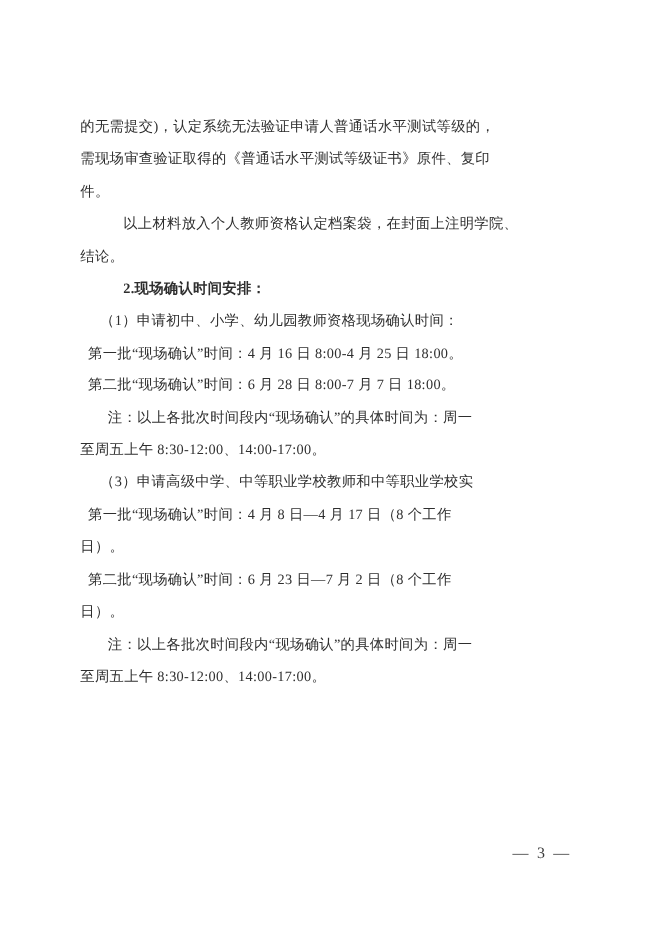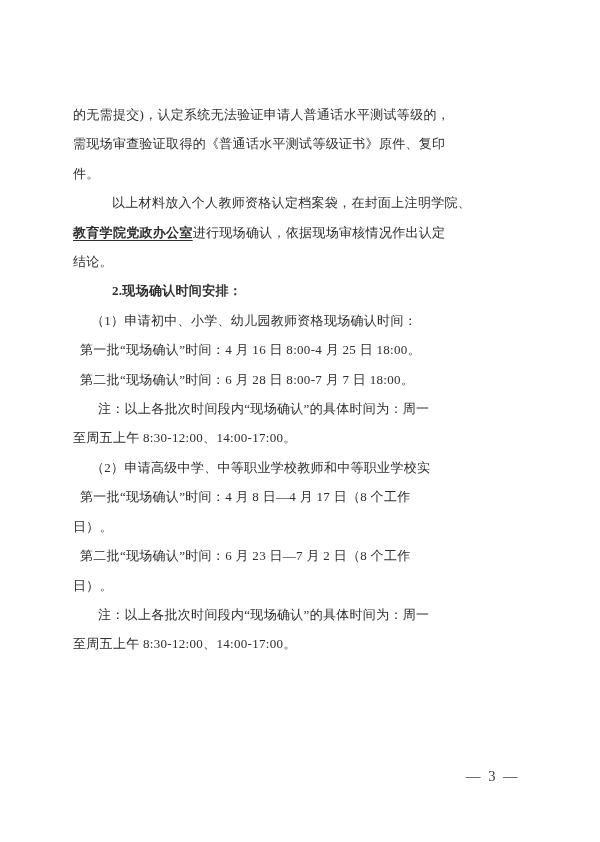--- a/index.html
+++ b/index.html
@@ -56,29 +56,28 @@
 </style>
 </head>
 <body>
 
 <div class="scan-page">
   <div class="textblock">
     <div class="line">的无需提交)，认定系统无法验证申请人普通话水平测试等级的，</div>
     <div class="line">需现场审查验证取得的《普通话水平测试等级证书》原件、复印</div>
     <div class="line">件。</div>
     <div class="line ind2">以上材料放入个人教师资格认定档案袋，在封面上注明学院、</div>
-    <div class="line"><span class="hl">教育学院党政办公室</span><span>进行现场确认，依据现场审核情况作出认定</span></div>
     <div class="line">结论。</div>
     <div class="line ind2 bold">2.现场确认时间安排：</div>
     <div class="line indp">（1）申请初中、小学、幼儿园教师资格现场确认时间：</div>
     <div class="line ind1">第一批“现场确认”时间：4 月 16 日 8:00-4 月 25 日 18:00。</div>
     <div class="line ind1">第二批“现场确认”时间：6 月 28 日 8:00-7 月 7 日 18:00。</div>
     <div class="line indn">注：以上各批次时间段内“现场确认”的具体时间为：周一</div>
     <div class="line">至周五上午 8:30-12:00、14:00-17:00。</div>
-    <div class="line indp">（2）申请高级中学、中等职业学校教师和中等职业学校实</div>
+    <div class="line indp">（3）申请高级中学、中等职业学校教师和中等职业学校实</div>
     <div class="line ind1">第一批“现场确认”时间：4 月 8 日—4 月 17 日（8 个工作</div>
     <div class="line">日）。</div>
     <div class="line ind1">第二批“现场确认”时间：6 月 23 日—7 月 2 日（8 个工作</div>
     <div class="line">日）。</div>
     <div class="line indn">注：以上各批次时间段内“现场确认”的具体时间为：周一</div>
     <div class="line">至周五上午 8:30-12:00、14:00-17:00。</div>
   </div>
   <div class="pagenum">— 3 —</div>
 </div>
 

